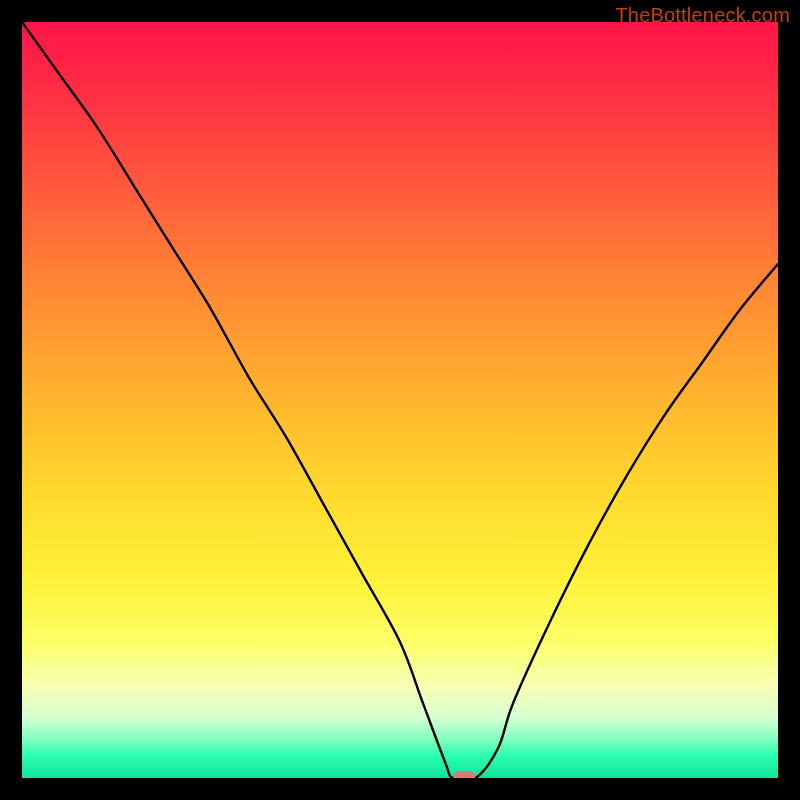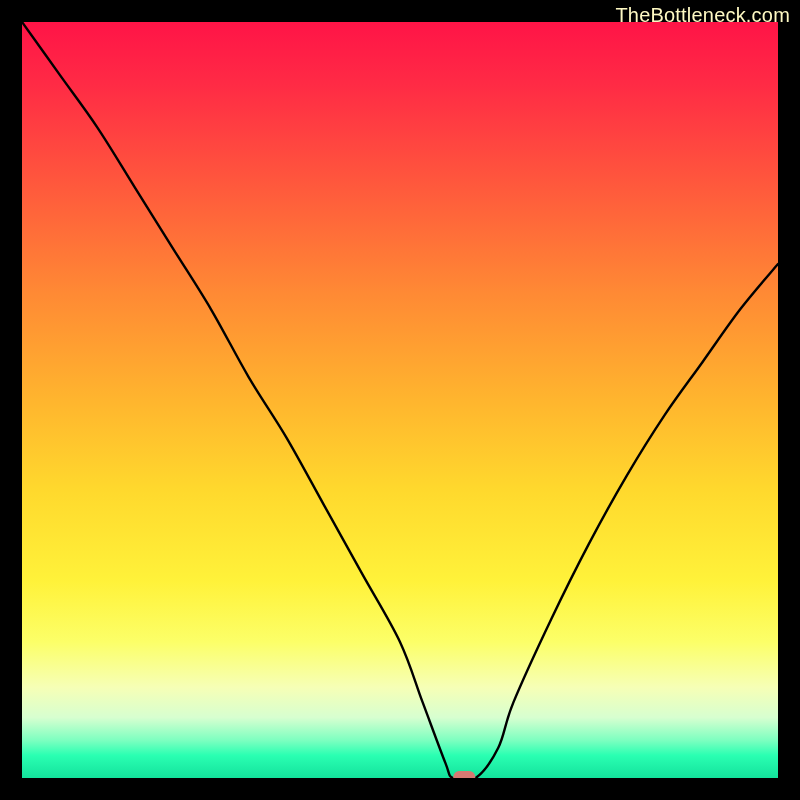--- a/index.html
+++ b/index.html
@@ -16,21 +16,21 @@
     width: 800px;
     height: 800px;
     background: #000;
   }
   .watermark {
     position: absolute;
     top: 4px;
     right: 10px;
     font-size: 20px;
     font-weight: 500;
-    color: #fef9c3;
+    color: #c2410c;
     letter-spacing: 0.2px;
     z-index: 10;
   }
   .plot {
     position: absolute;
     left: 22px;
     top: 22px;
     width: 756px;
     height: 756px;
   }

